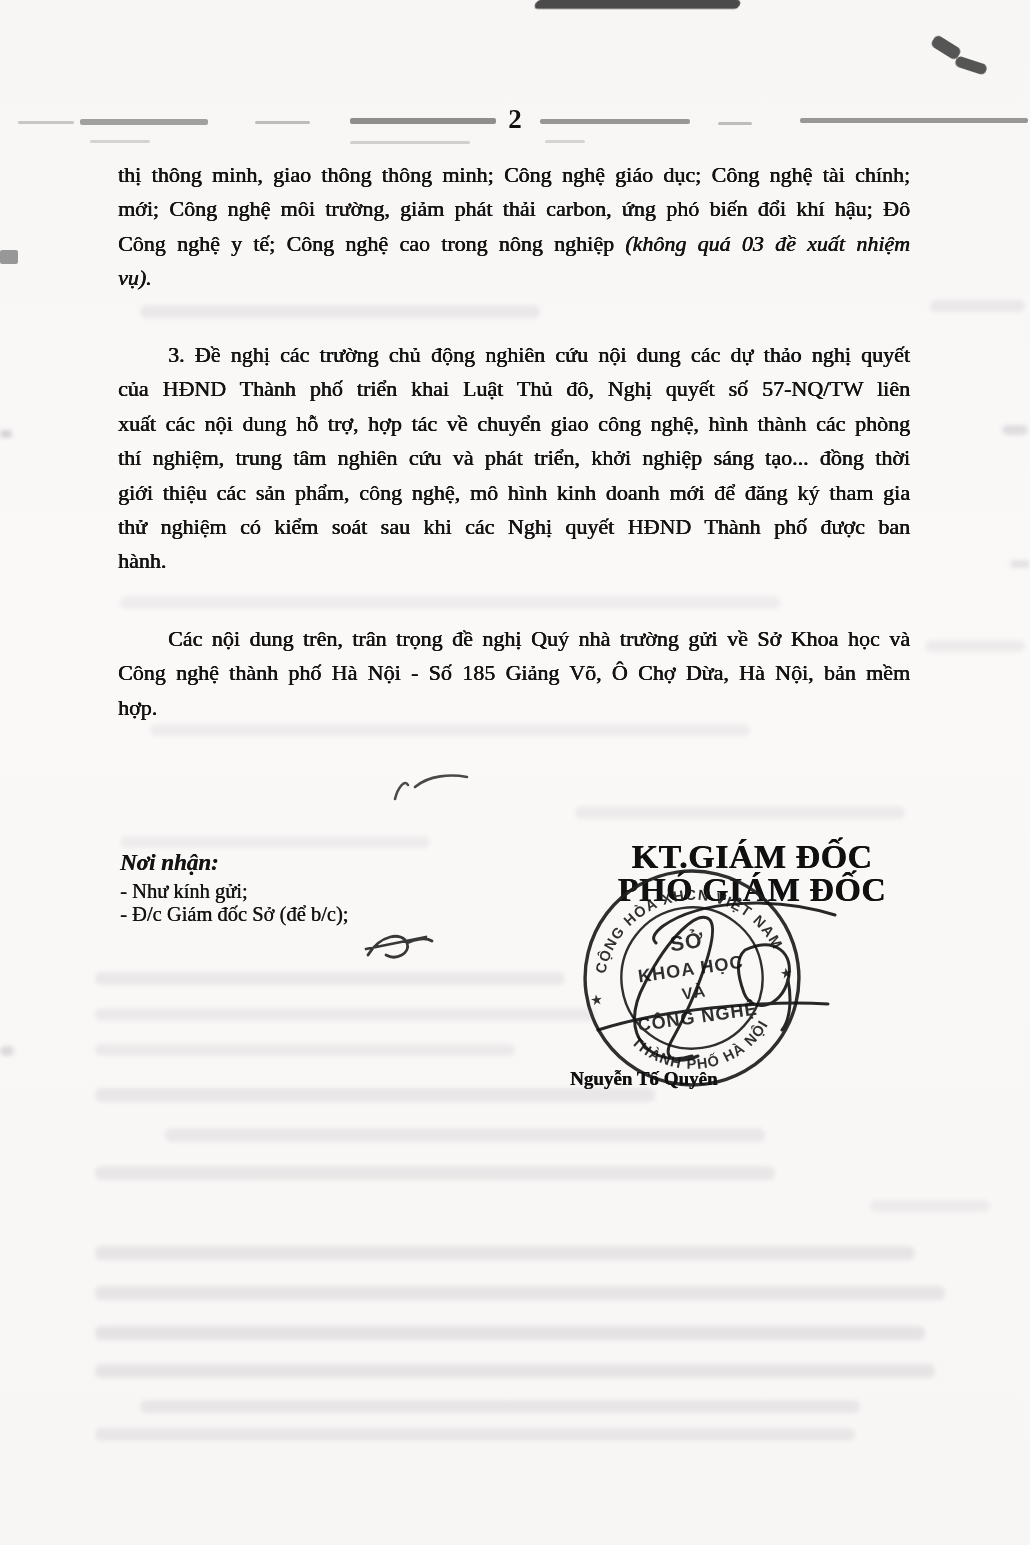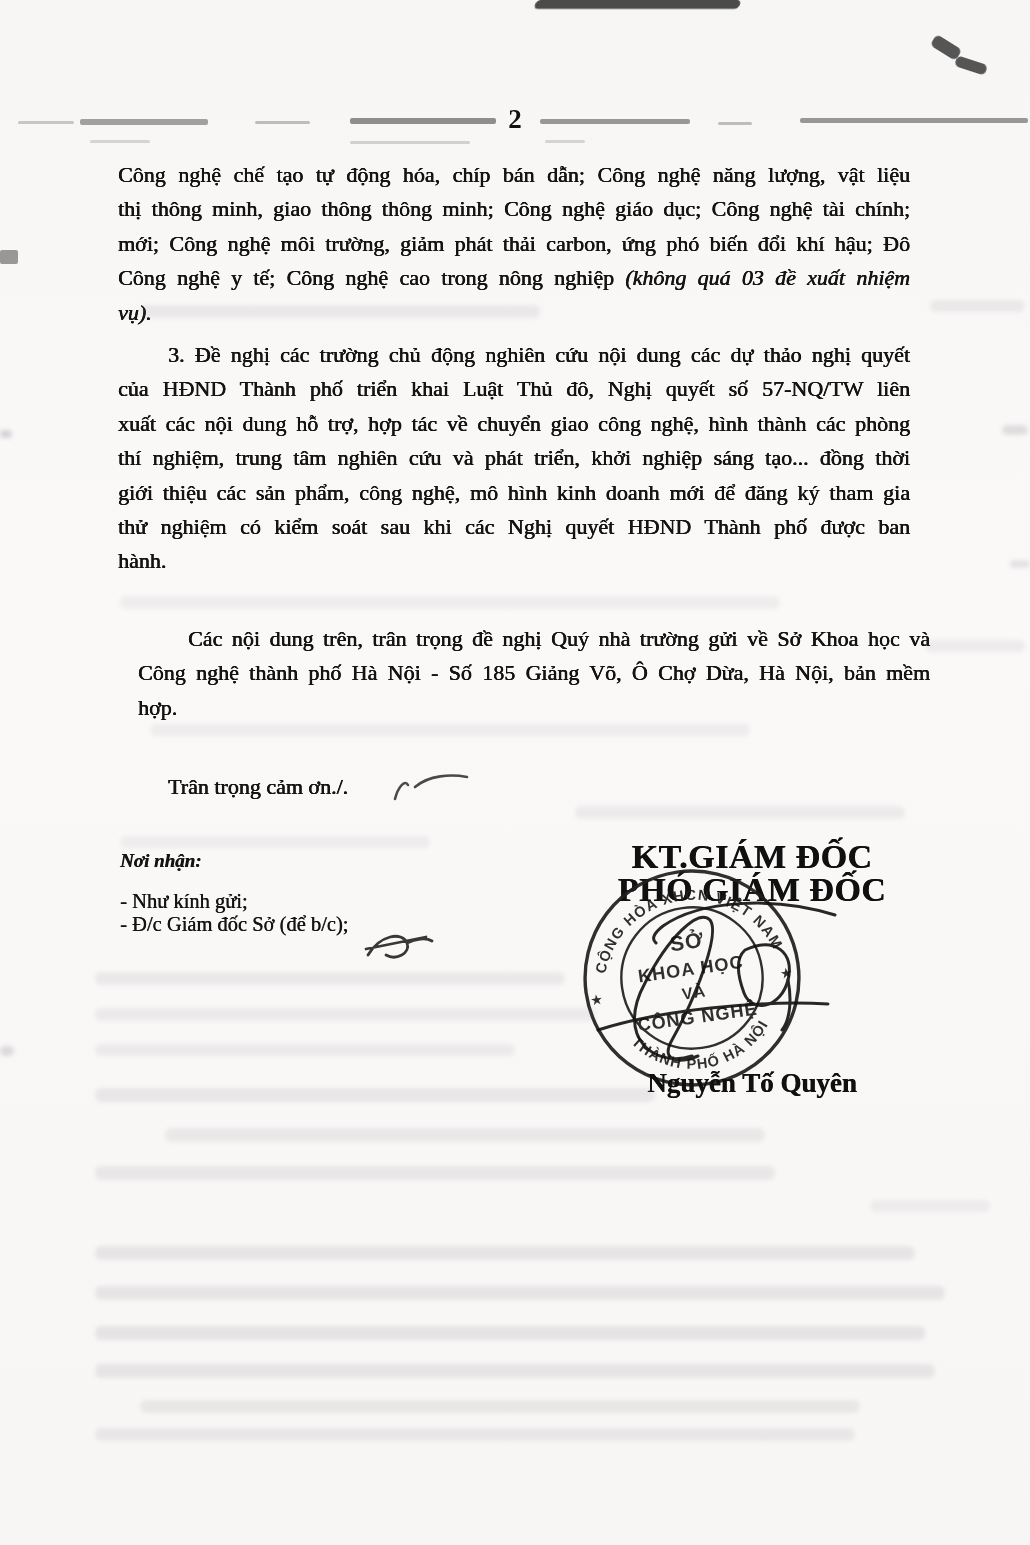--- a/index.html
+++ b/index.html
@@ -16,30 +16,30 @@
        color:#141414;text-shadow:0.45px 0 0 currentColor, 0 0 0.4px currentColor;}
   .line{text-align:justify;text-align-last:justify;white-space:nowrap;}
   .line.last{text-align-last:left;}
   .indent{text-indent:50px;}
   .pgnum{position:absolute;left:0;top:104px;width:1030px;text-align:center;
          font-size:27px;font-weight:bold;color:#111;}
   .em-u{text-decoration:underline;text-underline-offset:3px;}
   
   .recips{position:absolute;left:120px;top:850px;width:480px;color:#141414;
           text-shadow:0.4px 0 0 currentColor;}
-  .recips .t{font-size:19px;font-weight:bold;font-style:italic;margin-bottom:18px;}
+  .recips .t{font-size:23px;font-weight:bold;font-style:italic;margin-bottom:4px;}
   .recips .i{font-size:20.5px;line-height:22.5px;white-space:nowrap;}
   .recips .small{font-size:12.5px;}
   
   .sigblock{position:absolute;left:570px;top:840px;width:364px;text-align:center;
             font-weight:bold;color:#101010;}
   .sigblock .l1,.sigblock .l2{font-size:34px;line-height:33px;letter-spacing:0.5px;
             text-shadow:0.4px 0 0 currentColor;}
-  .signer{position:absolute;left:570px;top:1068px;width:364px;text-align:center;
-          font-size:27px;font-weight:bold;color:#101010;text-shadow:0.4px 0 0 currentColor;}
+  .signer{position:absolute;left:570px;top:1068px;width:364px;text-align:left;
+          font-size:19px;font-weight:bold;color:#101010;text-shadow:0.4px 0 0 currentColor;}
   .stamp{position:absolute;left:576px;top:862px;width:232px;height:232px;
          transform:rotate(-8deg);opacity:0.92;}
   .sig-svg{position:absolute;left:558px;top:878px;width:300px;height:200px;}
   .squiggle{position:absolute;}
   
   .n{position:absolute;background:#3a3a3a;filter:blur(0.6px);border-radius:2px;}
   .b{position:absolute;background:#6e6475;filter:blur(2.2px);border-radius:6px;}
   .mark{position:absolute;background:#2e2e2e;border-radius:5px;filter:blur(0.5px);}
 </style>
 </head>
@@ -59,46 +59,42 @@
   <div class="n" style="left:718px;top:122px;width:34px;height:3px;opacity:.3;"></div>
   <div class="n" style="left:800px;top:118px;width:228px;height:5px;opacity:.5;"></div>
   <div class="n" style="left:90px;top:140px;width:60px;height:3px;opacity:.18;"></div>
   <div class="n" style="left:350px;top:141px;width:120px;height:3px;opacity:.2;"></div>
   <div class="n" style="left:545px;top:140px;width:40px;height:3px;opacity:.18;"></div>
   <div class="n" style="left:0;top:250px;width:18px;height:14px;opacity:.5;"></div>
 
   <div class="pgnum">2</div>
 
   <div class="txt" style="top:158px;">
-    <div class="line">Công nghệ chế tạo tự động hóa, chíp bán dẫn; Công nghệ năng lượng, vật liệu</div>
     <div class="line">thị thông minh, giao thông thông minh; Công nghệ giáo dục; Công nghệ tài chính;</div>
     <div class="line">mới; Công nghệ môi trường, giảm phát thải carbon, ứng phó biến đổi khí hậu; Đô</div>
     <div class="line"><span>Công nghệ y tế; Công nghệ cao trong nông nghiệp </span><i>(không quá 03 đề xuất nhiệm</i></div>
     <div class="line last"><i>vụ).</i></div>
   </div>
 
   <div class="txt" style="top:338px;">
     <div class="line indent">3.  Đề nghị các trường chủ động nghiên cứu nội dung các dự thảo nghị quyết</div>
     <div class="line">của HĐND Thành phố triển khai Luật Thủ đô, Nghị quyết số 57-NQ/TW liên</div>
     <div class="line">xuất các nội dung hỗ trợ, hợp tác về chuyển giao công nghệ, hình thành các phòng</div>
     <div class="line">thí nghiệm, trung tâm nghiên cứu và phát triển, khởi nghiệp sáng tạo... đồng thời</div>
     <div class="line">giới thiệu các sản phẩm, công nghệ, mô hình kinh doanh mới để đăng ký tham gia</div>
     <div class="line">thử nghiệm có kiểm soát sau khi các Nghị quyết HĐND Thành phố được ban</div>
     <div class="line last">hành.</div>
   </div>
 
-  <div class="txt" style="top:622px;margin-left:20px;">
+  <div class="txt" style="top:622px;">
     <div class="line indent">Các nội dung trên, trân trọng đề nghị Quý nhà trường gửi về Sở Khoa học và</div>
     <div class="line">Công nghệ thành phố Hà Nội - Số 185 Giảng Võ, Ô Chợ Dừa, Hà Nội, bản mềm</div>
     <div class="line last">hợp.</div>
   </div>
 
-  <div class="txt" style="top:770px;">
-    <div class="line last indent">Trân trọng cảm ơn./.</div>
-  </div>
   <svg class="squiggle" style="left:385px;top:765px;" width="90" height="40" viewBox="0 0 90 40">
     <path d="M10,34 C13,22 20,14 23,20 M30,22 C44,10 66,9 82,12" fill="none" stroke="#2a2a2a" stroke-width="2.6" stroke-linecap="round" opacity="0.85"></path>
   </svg>
 
   <div class="recips">
     <div class="t">Nơi nhận:</div>
     <div class="i">- Như kính gửi;</div>
     <div class="i">- Đ/c Giám đốc Sở (để b/c);</div>
   </div>
   <svg class="squiggle" style="left:360px;top:925px;" width="80" height="45" viewBox="0 0 80 45">

